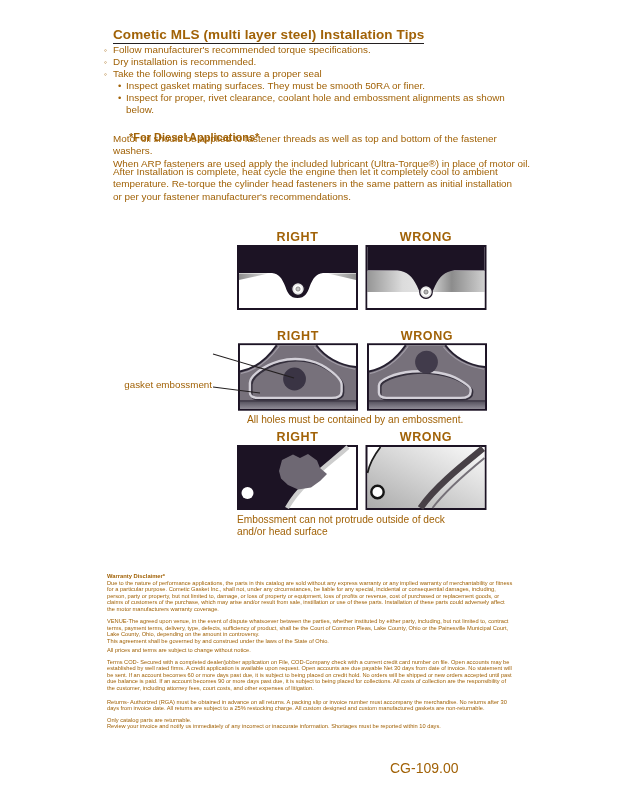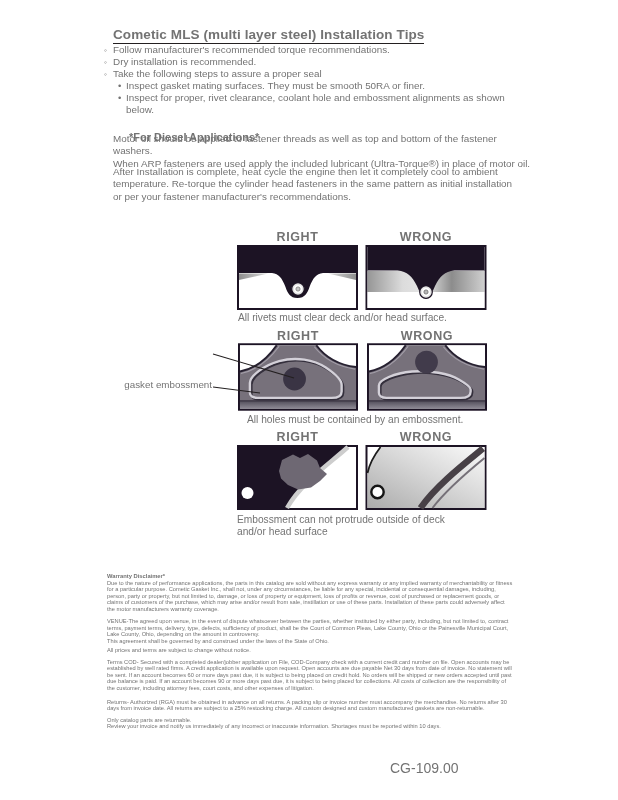--- a/index.html
+++ b/index.html
@@ -1,18 +1,18 @@
 <!DOCTYPE html>
 <html><head>
 <meta charset="utf-8">
 <style>
   html,body{margin:0;padding:0;background:#ffffff;}
   .page{
     position:relative;width:618px;height:800px;background:#ffffff;overflow:hidden;
-    font-family:"Liberation Sans","DejaVu Sans",sans-serif;color:#737373;
+    font-family:"Liberation Sans","DejaVu Sans",sans-serif;color:#a16207;
   }
   .abs{position:absolute;}
   .title{
     left:113px;top:27px;font-size:13.5px;font-weight:bold;letter-spacing:.1px;
     border-bottom:1.6px solid #231f20;padding-bottom:1px;margin:0;
   }
   .bullets{left:104px;top:44px;width:400px;font-size:9.9px;line-height:12.2px;}
   .subbullets{left:118px;top:80px;width:390px;font-size:9.9px;line-height:12.2px;}
   .bline{display:flex;}
   .bmark{flex:0 0 9px;font-size:8.5px;line-height:12.2px;}
@@ -40,21 +40,21 @@
 </head>
 <body>
 
 <div class="page">
 
   <h1 class="abs title">Cometic MLS (multi layer steel) Installation Tips</h1>
 
   <div class="abs bullets">
     <div class="bline">
       <span class="bmark">◦</span>
-      <span>Follow manufacturer's recommended torque recommendations.</span>
+      <span>Follow manufacturer's recommended torque specifications.</span>
     </div>
     <div class="bline">
       <span class="bmark">◦</span>
       <span>Dry installation is recommended.</span>
     </div>
     <div class="bline">
       <span class="bmark">◦</span>
       <span>Take the following steps to assure a proper seal</span>
     </div>
   </div>
@@ -116,21 +116,20 @@
     <rect x="2" y="26" width="117" height="21" fill="url(#f1g)"></rect>
     <rect x="2" y="47" width="117" height="16" fill="#ffffff"></rect>
     <path d="M2,2 H119 V25.5 H89 C79,26.5 74.5,31 69.5,41 C66.5,47.5 64.5,53.5 60.5,53.5 C56.5,53.5 54.5,47.5 51.5,41 C46.5,31 42,26.5 32,25.5 H2 Z" fill="#1c1324"></path>
     <g>
       <circle cx="60.5" cy="47" r="6.3" fill="#e6e6e6" stroke="#1c1324" stroke-width="1.2"></circle>
       <circle cx="60.5" cy="47" r="4" fill="#ffffff"></circle>
       <circle cx="60.5" cy="47" r="2.1" fill="#b6b6b6" stroke="#5f5f5f" stroke-width="0.7"></circle>
     </g>
   </svg>
 
-  <div class="abs fig-caption" style="left:238px;top:312px;width:280px;">All rivets must clear deck and/or head surface.</div>
 
   <div class="abs fig-label" style="left:238px;top:329px;width:120px;">RIGHT</div>
   <div class="abs fig-label" style="left:367px;top:329px;width:120px;">WRONG</div>
 
   <div class="abs callout" style="left:88px;top:380px;">gasket embossment</div>
 
   <svg class="abs" style="left:238px;top:343px;" width="120" height="68" viewBox="0 0 121 68">
     <defs>
       <linearGradient id="f2b1" x1="0" y1="0" x2="0" y2="1">
           <stop offset="0" stop-color="#514d59"></stop>

